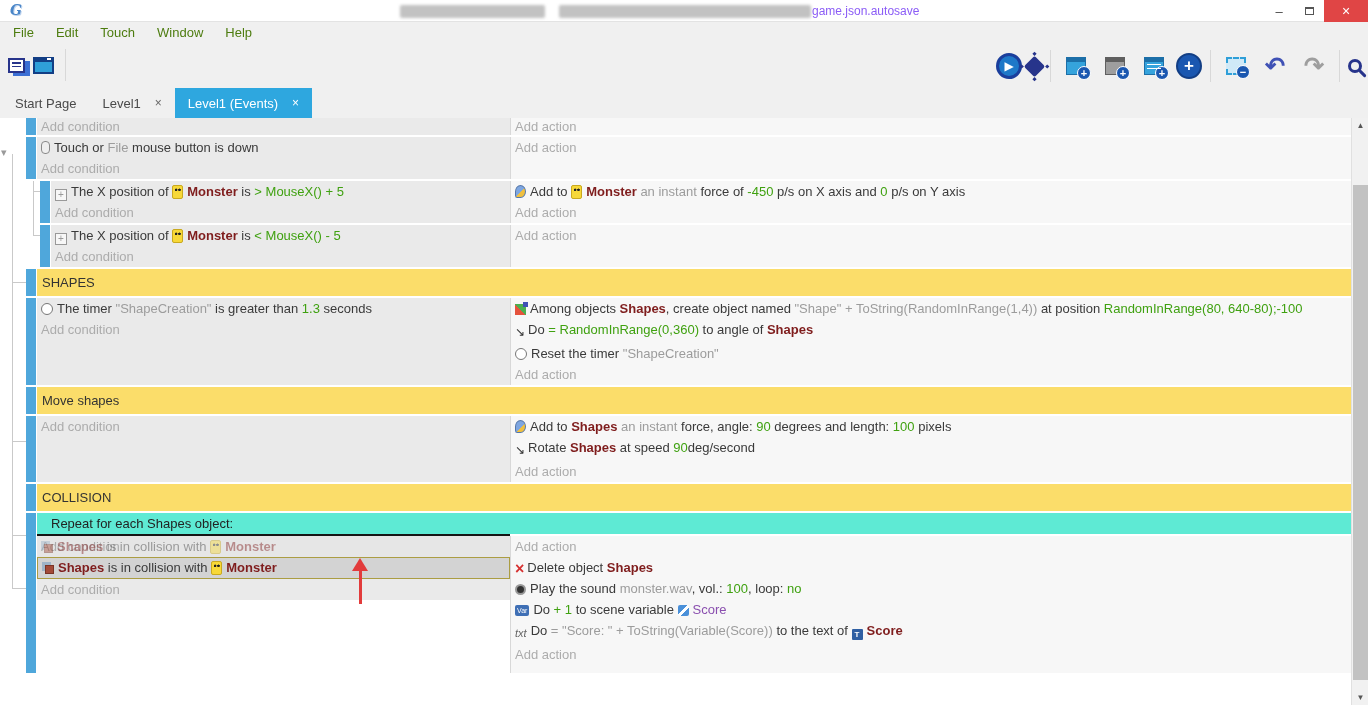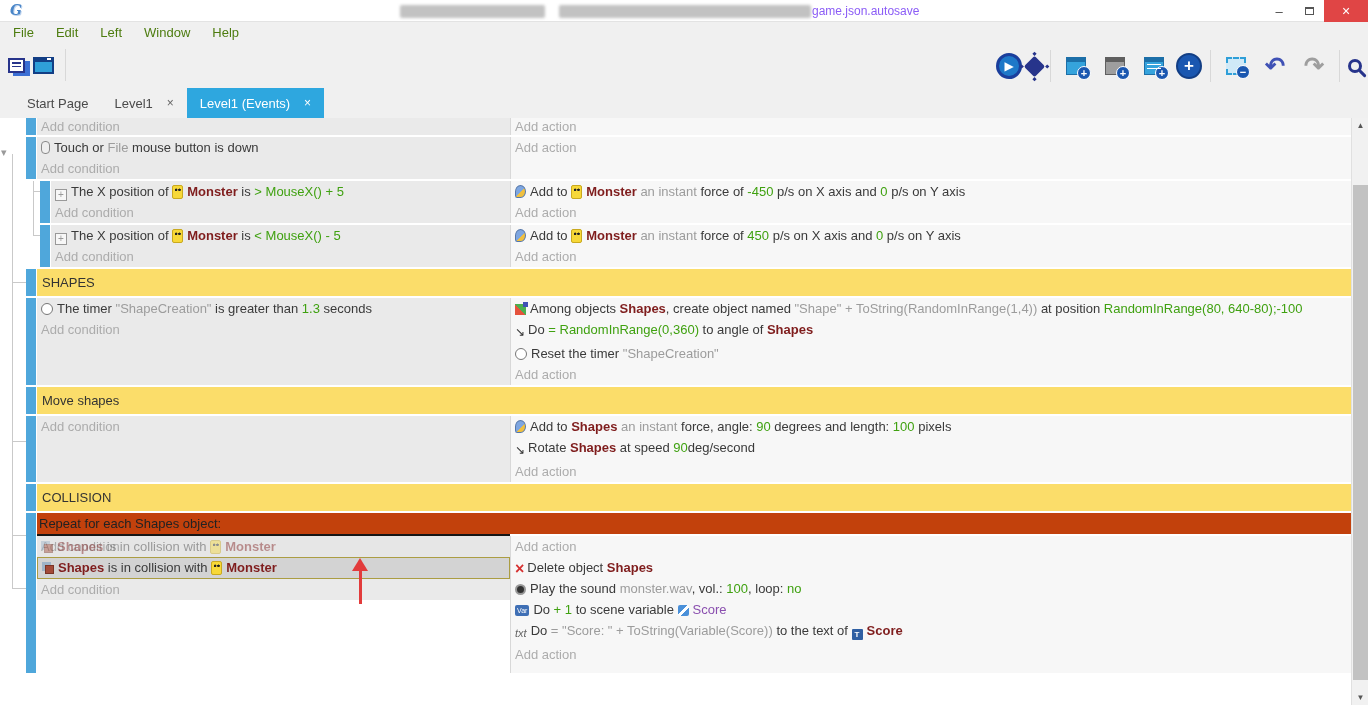--- a/index.html
+++ b/index.html
@@ -49,21 +49,21 @@
   .ic-addsub .winico { background:#9E9E9E; border:1px solid #5F5F5F; }
   .ic-addsub .winico::before { content:""; position:absolute; top:0; left:0; right:0; height:4px; background:#5F5F5F; }
   .ic-pluscircle { width:26px; height:26px; border-radius:50%; background:#1A57B0; border:2px solid #123E85; color:#fff; font-size:17px; font-weight:bold; display:flex; align-items:center; justify-content:center; }
   .ic-remove .winico { background:#CFE9F7; border:2px dashed #2F9FD8; }
   .ic-undo::before { content:"↶"; font-size:24px; font-weight:bold; color:#3F51B5; }
   .ic-redo::before { content:"↷"; font-size:24px; font-weight:bold; color:#9E9E9E; }
   .ic-search { width:14px; height:14px; border:3px solid #27348B; border-radius:50%; position:relative; }
   .ic-search::after { content:""; position:absolute; width:9px; height:3px; background:#27348B; transform:rotate(45deg); right:-8px; bottom:-5px; border-radius:2px; }
 
   
-  .tabbar { position:absolute; top:88px; left:0; right:0; height:30px; background:#F0F0F0; display:flex; align-items:stretch; padding-left:14px; font-size:13px; color:#4A4A4A; }
+  .tabbar { position:absolute; top:88px; left:0; right:0; height:30px; background:#F0F0F0; display:flex; align-items:stretch; padding-left:2px; font-size:13px; color:#4A4A4A; }
   .tab { display:flex; align-items:center; padding:0 13px; gap:14px; }
   .tab .x { font-size:12px; color:#666; }
   .tab.active { background:#2EA7DF; color:#fff; }
   .tab.active .x { color:#fff; }
 
   
   .sheet { position:absolute; top:118px; left:0; width:1351px; height:587px; background:#fff; overflow:hidden; }
   .block { display:flex; margin-bottom:2px; position:relative; }
   .block.lvl0 { padding-left:26px; }
   .block.lvl1 { padding-left:40px; }
@@ -94,21 +94,21 @@
   .ev-sound { width:11px; height:11px; border-radius:50%; background:#333; border:2px solid #999; }
   .ev-var { background:#3F6FB5; color:#fff; font-size:7px; padding:2px 2px; border-radius:2px; line-height:1; vertical-align:1px; }
   .ev-txt { color:#666; font-style:italic; font-size:11px; }
   .ev-cube { width:9px; height:9px; background:#A34A38; border:1px solid #7A3426; box-shadow:-3px -3px 0 0 #9FB4C8; margin-left:3px; }
   .ev-scorevar { width:11px; height:11px; background:#4A90D9; border-radius:2px;
      background-image:linear-gradient(135deg, rgba(255,255,255,0) 45%, #fff 45%, #fff 60%, rgba(255,255,255,0) 60%); }
   .ev-scoretext { width:11px; height:11px; background:#2F5FA3; color:#fff; font-size:8px; line-height:11px; text-align:center; border-radius:1px; font-weight:bold; }
 
   
   .repeat-content { width:1314px; display:flex; flex-direction:column; }
-  .repeat-header { background:#c2410c; height:21px; line-height:21px; font-size:13px; color:#222; padding-left:2px; }
+  .repeat-header { background:#5eead4; height:21px; line-height:21px; font-size:13px; color:#222; padding-left:14px; }
   .insert-line { height:2px; width:473px; background:#151515; }
   .repeat-body { display:flex; flex:1; }
   .repeat-left { width:473px; flex:none; }
   .repeat-right { width:841px; flex:none; background:#F7F7F7; border-left:1px solid #D8D8D8; }
   .ghost-row { position:relative; height:21px; background:#E6E6E6; overflow:hidden; }
   .ghost-under { position:absolute; left:4px; top:0; line-height:21px; font-size:13px; color:#ACACAC; white-space:pre; }
   .ghost-over { position:absolute; left:4px; top:0; line-height:21px; font-size:13px; opacity:0.45; white-space:pre; }
   .sel-row { height:22px; background:#D3D3D3; border:1px solid #AB9D42; }
   .sel-row .line { line-height:20px; min-height:20px; }
   .phrow { height:21px; background:#EAEAEA; }
@@ -141,21 +141,21 @@
     <div class="win-btn max">
         <span></span>
       </div>
     <div class="win-btn close">×</div>
   </div>
 </div>
 
 <div class="menubar" id="menubar">
     <div class="menu-item">File</div>
     <div class="menu-item">Edit</div>
-    <div class="menu-item">Left</div>
+    <div class="menu-item">Touch</div>
     <div class="menu-item">Window</div>
     <div class="menu-item">Help</div>
   </div>
 
 <div class="toolbar">
   <div class="tb-left" id="tbleft">
       <div class="tbi ic-docs"></div>
       <div class="tbi ic-window2"></div>
       <div class="tb-sep"></div>
     </div>
@@ -237,21 +237,20 @@
         <div class="line"><span class="sg-ph">Add action</span></div>
       </div>
     </div>
     <div class="block lvl1">
       <div class="bar"></div>
       <div class="cond">
         <div class="line"><span class="evicon ev-pos">+</span><span class="sg-t">The X position of </span><span class="evicon ev-monster"></span><span class="sg-o">Monster</span><span class="sg-t"> is </span><span class="sg-v">&lt; MouseX() - 5</span></div>
         <div class="line"><span class="sg-ph">Add condition</span></div>
       </div>
       <div class="act">
-        <div class="line"><span class="evicon ev-force"></span><span class="sg-t">Add to </span><span class="evicon ev-monster"></span><span class="sg-o">Monster</span><span class="sg-g"> an instant </span><span class="sg-t">force of </span><span class="sg-v">450</span><span class="sg-t"> p/s on X axis and </span><span class="sg-v">0</span><span class="sg-t"> p/s on Y axis</span></div>
         <div class="line"><span class="sg-ph">Add action</span></div>
       </div>
     </div>
     <div class="block lvl0">
       <div class="bar"></div>
       <div class="comment">SHAPES</div>
     </div>
     <div class="block lvl0">
       <div class="bar"></div>
       <div class="cond">

